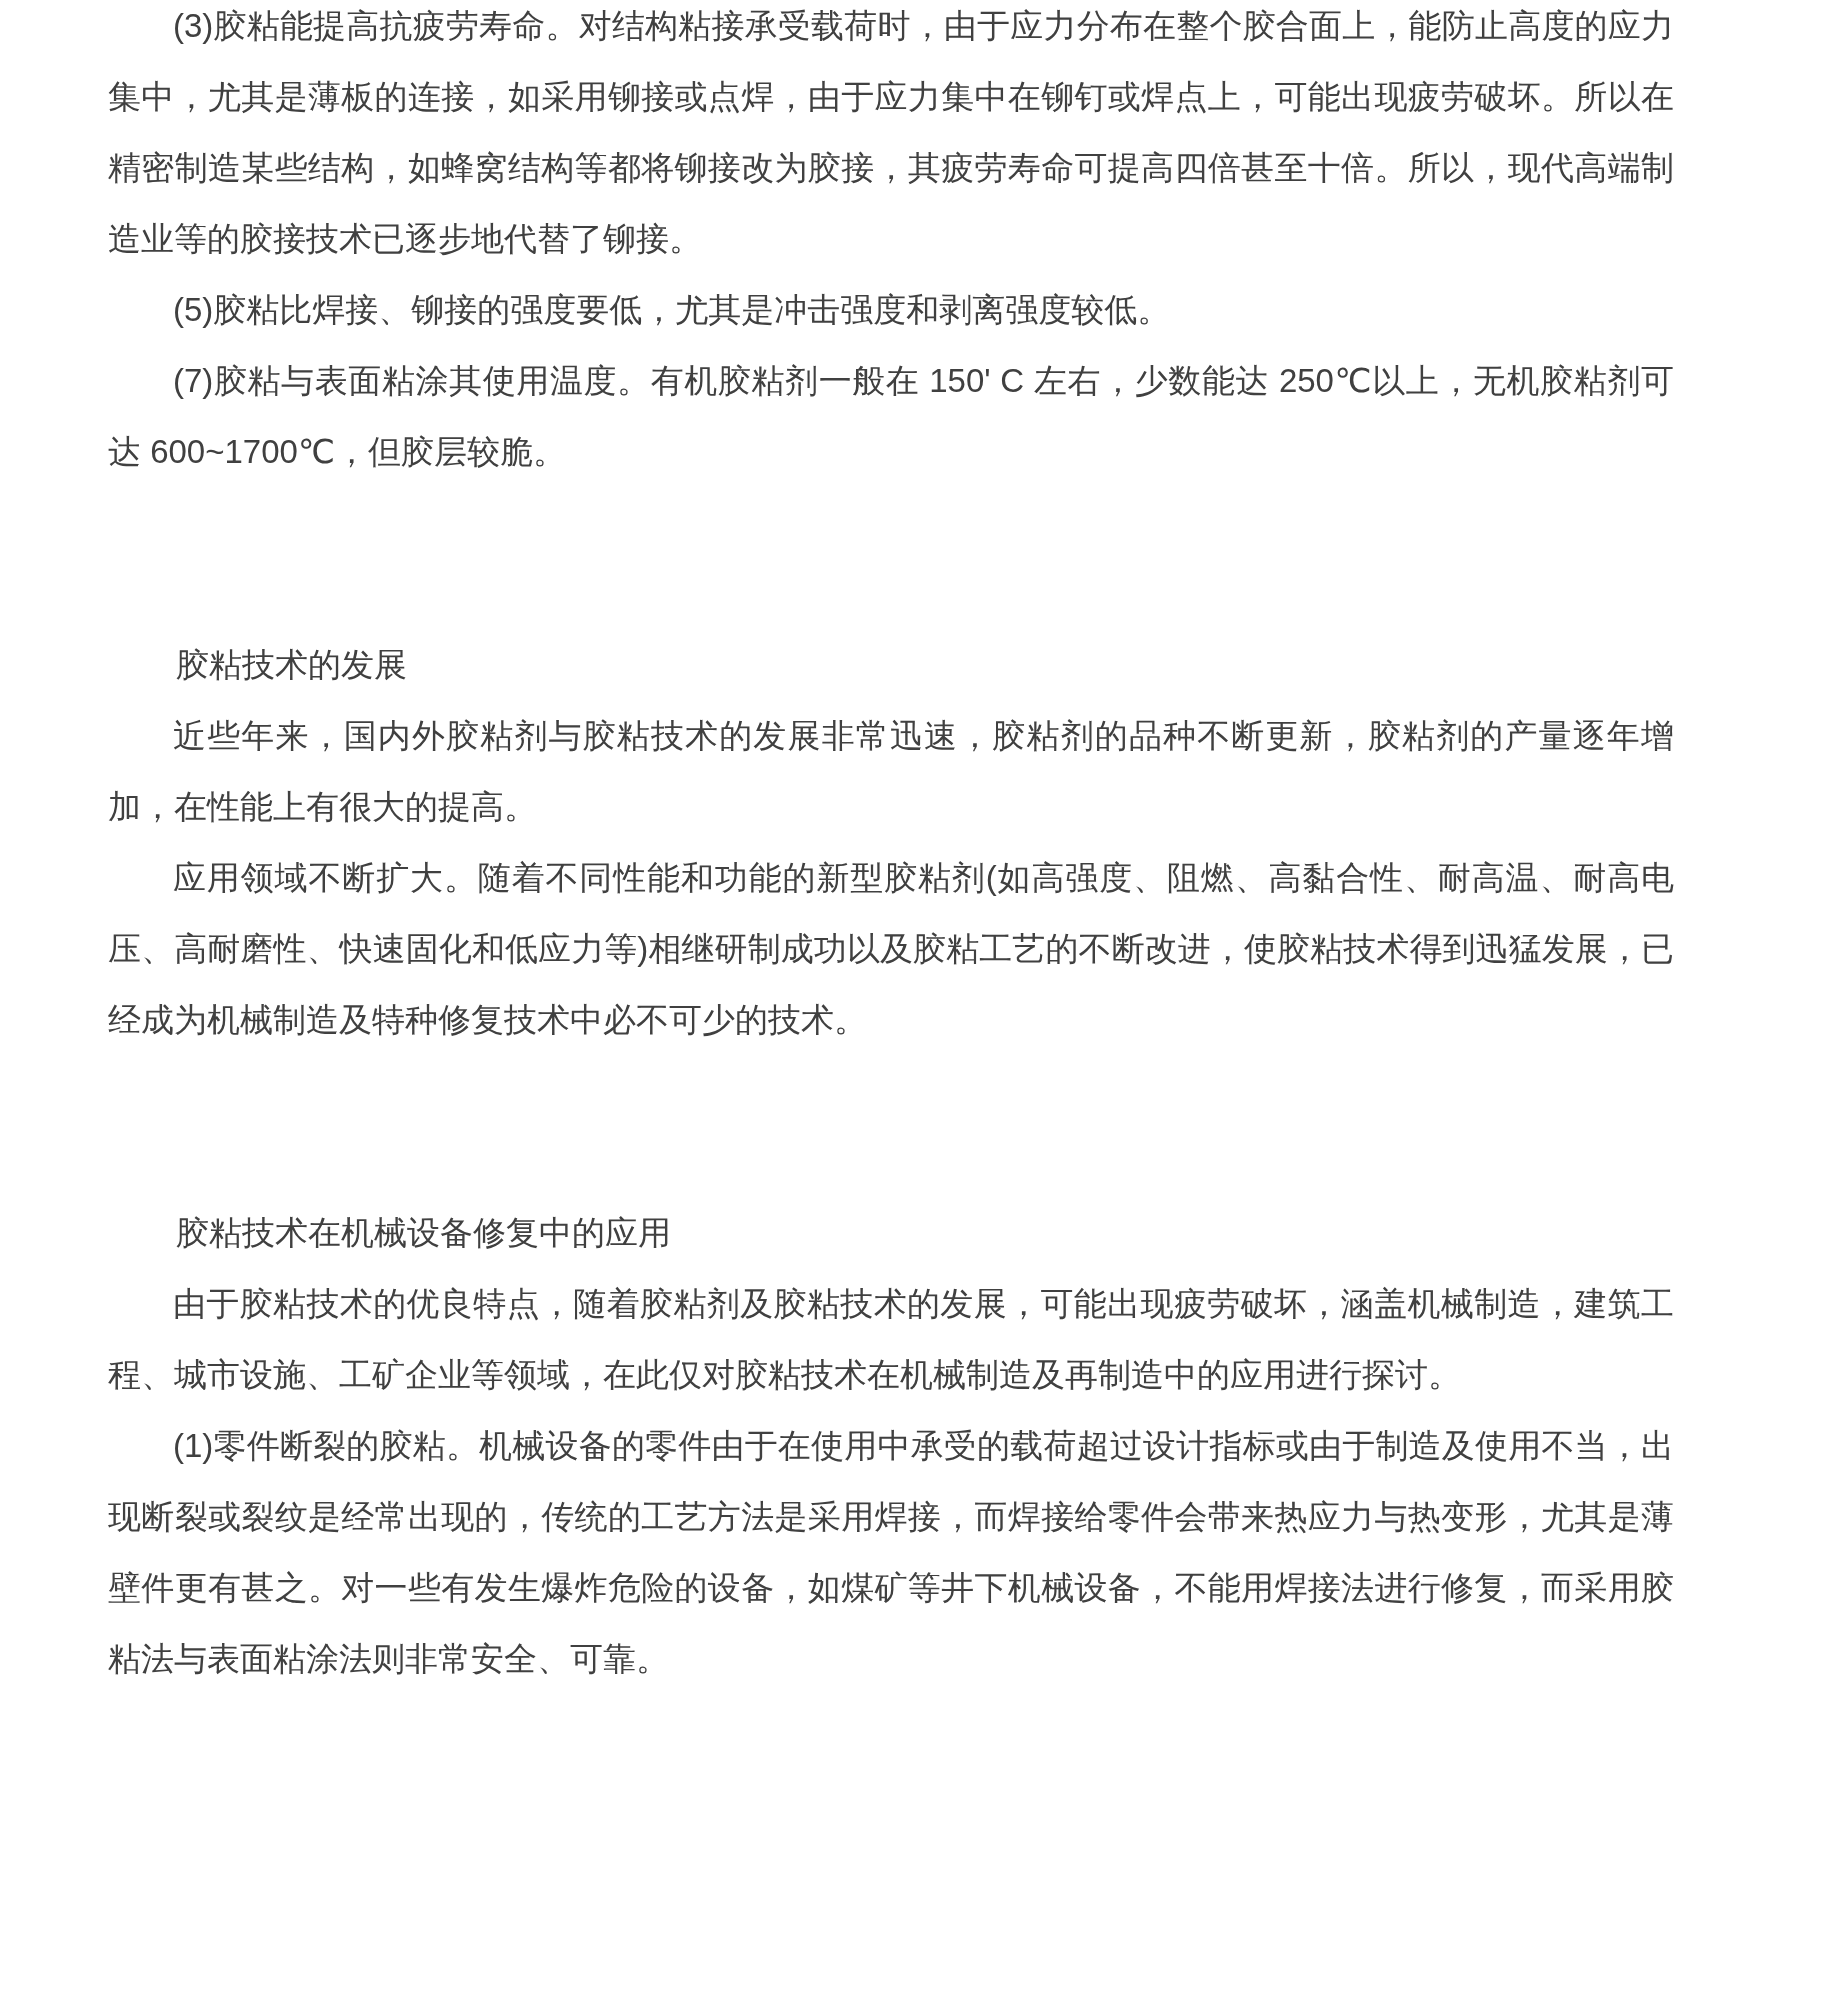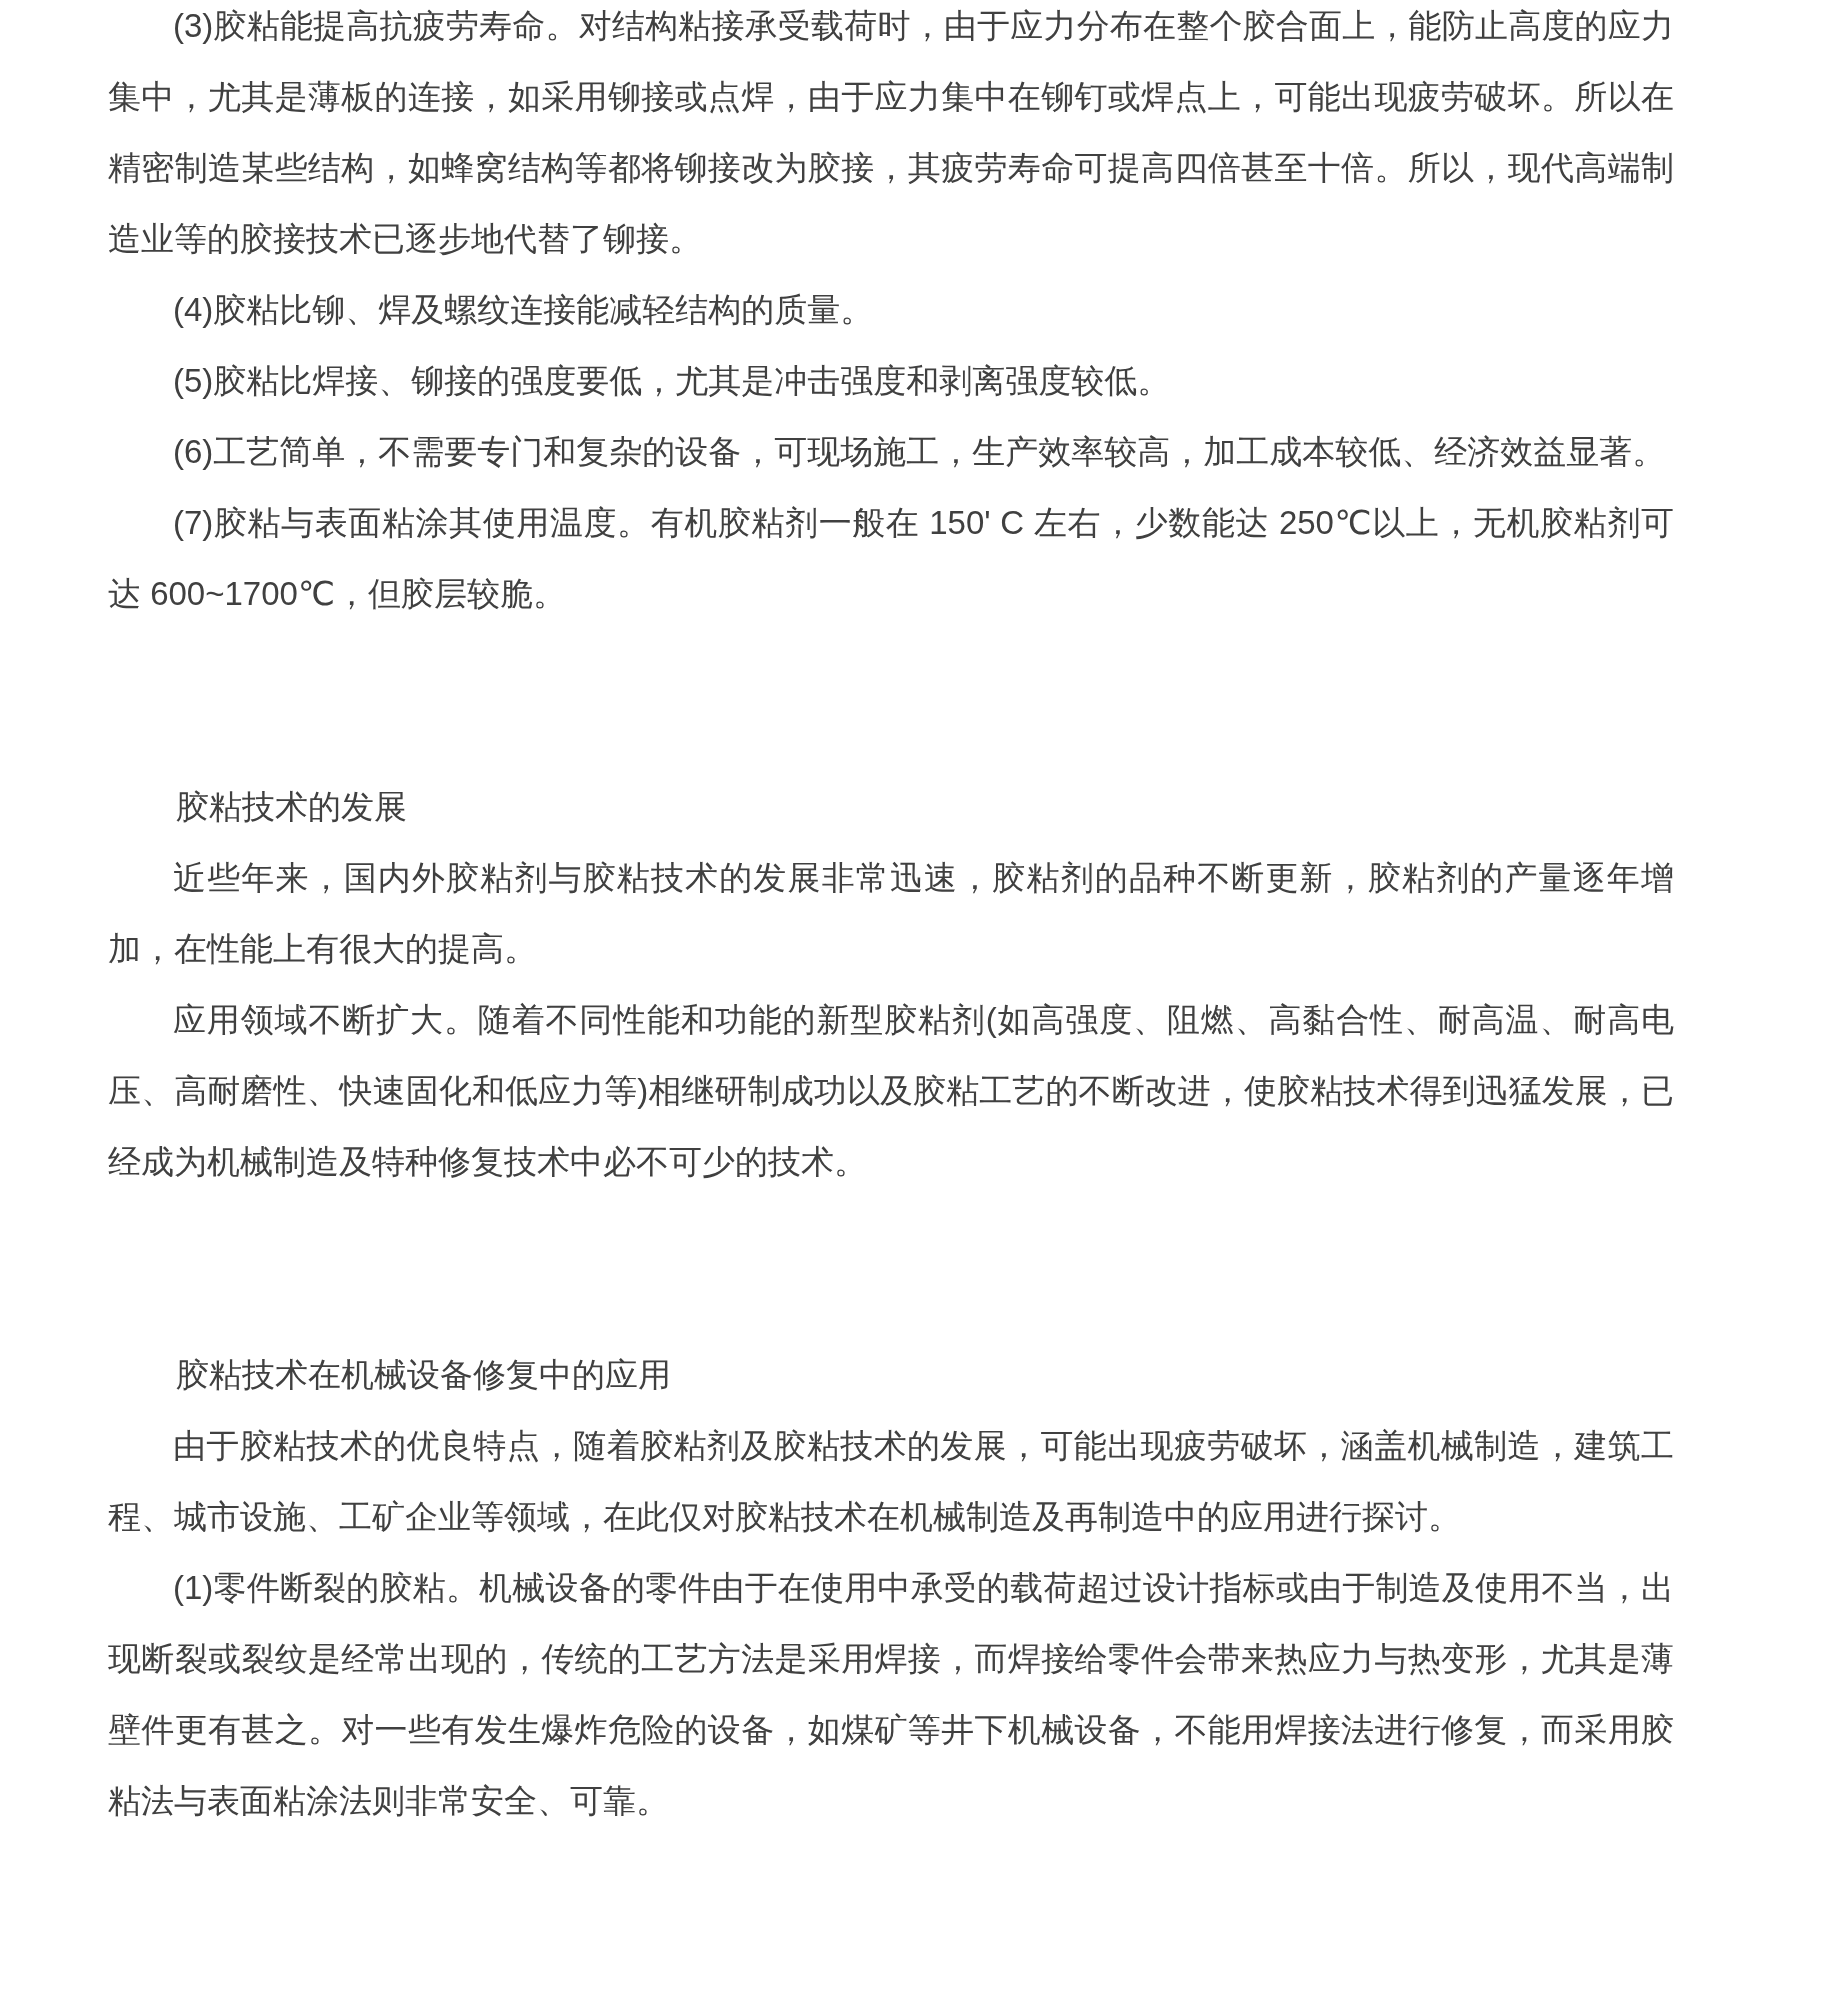--- a/index.html
+++ b/index.html
@@ -43,23 +43,21 @@
     text-indent: 68px;
     font-weight: normal;
   }
 </style>
 </head>
 <body>
 
 <div class="page">
   <div class="content">
     <p class="para">(3)胶粘能提高抗疲劳寿命。对结构粘接承受载荷时，由于应力分布在整个胶合面上，能防止高度的应力集中，尤其是薄板的连接，如采用铆接或点焊，由于应力集中在铆钉或焊点上，可能出现疲劳破坏。所以在精密制造某些结构，如蜂窝结构等都将铆接改为胶接，其疲劳寿命可提高四倍甚至十倍。所以，现代高端制造业等的胶接技术已逐步地代替了铆接。</p>
-    <p class="para">(4)胶粘比铆、焊及螺纹连接能减轻结构的质量。</p>
     <p class="para">(5)胶粘比焊接、铆接的强度要低，尤其是冲击强度和剥离强度较低。</p>
-    <p class="para">(6)工艺简单，不需要专门和复杂的设备，可现场施工，生产效率较高，加工成本较低、经济效益显著。</p>
     <p class="para">(7)胶粘与表面粘涂其使用温度。有机胶粘剂一般在 150' C 左右，少数能达 250℃以上，无机胶粘剂可达 600~1700℃，但胶层较脆。</p>
     <p class="heading">胶粘技术的发展</p>
     <p class="para">近些年来，国内外胶粘剂与胶粘技术的发展非常迅速，胶粘剂的品种不断更新，胶粘剂的产量逐年增加，在性能上有很大的提高。</p>
     <p class="para">应用领域不断扩大。随着不同性能和功能的新型胶粘剂(如高强度、阻燃、高黏合性、耐高温、耐高电压、高耐磨性、快速固化和低应力等)相继研制成功以及胶粘工艺的不断改进，使胶粘技术得到迅猛发展，已经成为机械制造及特种修复技术中必不可少的技术。</p>
     <p class="heading">胶粘技术在机械设备修复中的应用</p>
     <p class="para">由于胶粘技术的优良特点，随着胶粘剂及胶粘技术的发展，可能出现疲劳破坏，涵盖机械制造，建筑工程、城市设施、工矿企业等领域，在此仅对胶粘技术在机械制造及再制造中的应用进行探讨。</p>
     <p class="para">(1)零件断裂的胶粘。机械设备的零件由于在使用中承受的载荷超过设计指标或由于制造及使用不当，出现断裂或裂纹是经常出现的，传统的工艺方法是采用焊接，而焊接给零件会带来热应力与热变形，尤其是薄壁件更有甚之。对一些有发生爆炸危险的设备，如煤矿等井下机械设备，不能用焊接法进行修复，而采用胶粘法与表面粘涂法则非常安全、可靠。</p>
   </div>
 </div>
 

